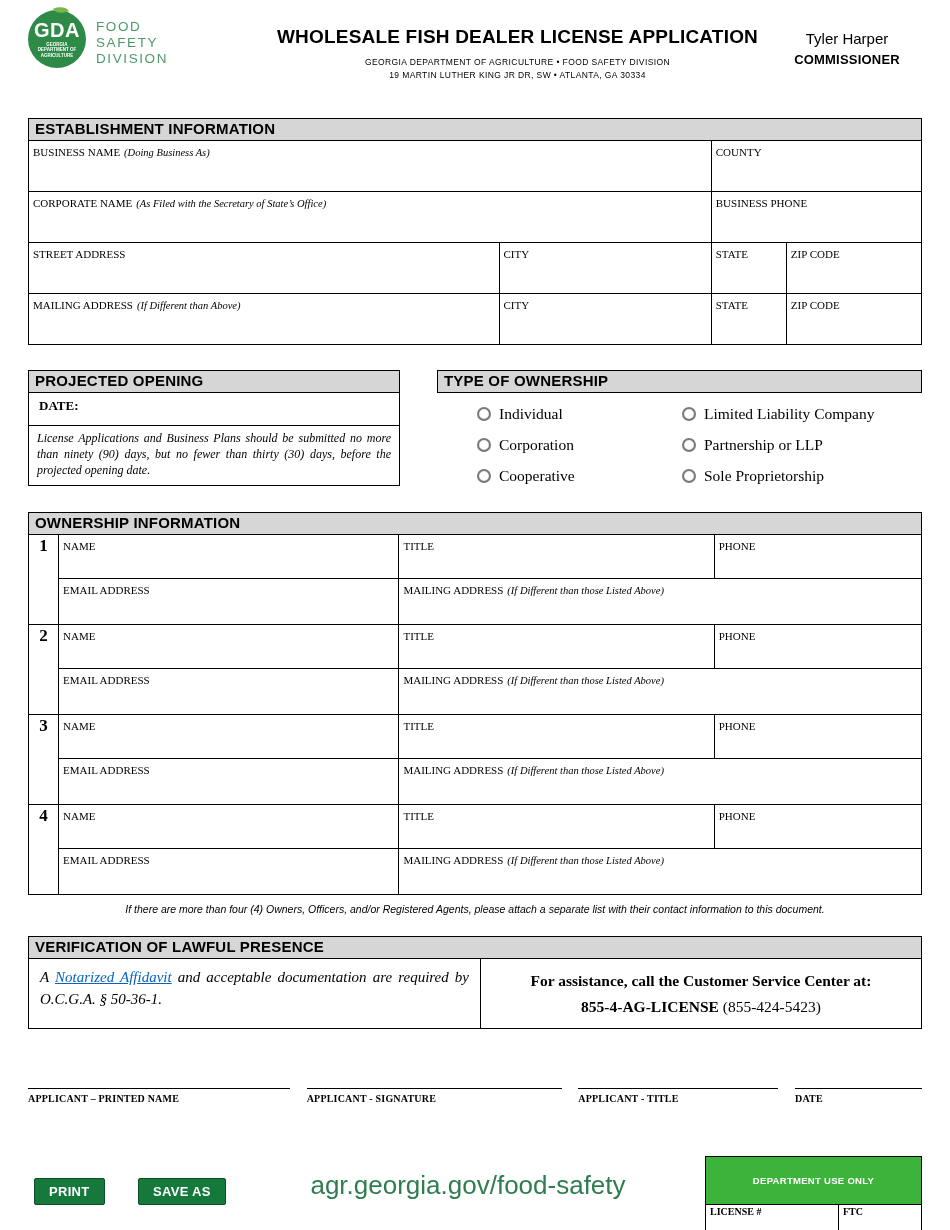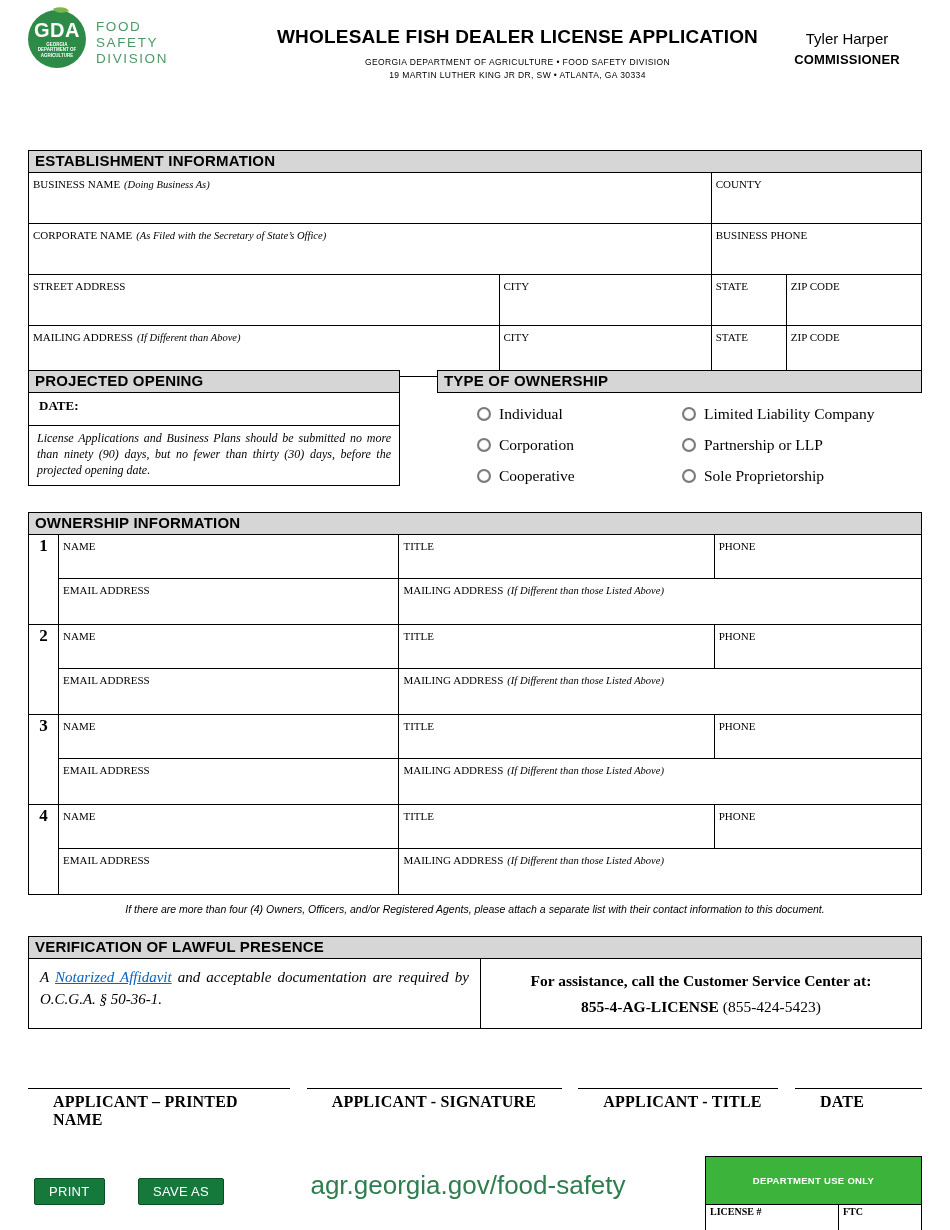--- a/index.html
+++ b/index.html
@@ -35,21 +35,21 @@
   
   .sec-head{background:var(--header-gray);border:1px solid #000;font-family:"Liberation Sans",sans-serif;font-weight:bold;font-size:15px;padding:1px 6px 3px;letter-spacing:.2px;}
   table.form-table{width:100%;border-collapse:collapse;margin-top:-1px;table-layout:fixed;}
   table.form-table td{border:1px solid #000;vertical-align:top;padding:1px 4px;}
   .lbl{font-weight:normal;font-size:11px;}
   .note{font-style:italic;font-size:10.5px;}
   .h50{height:51px;}
   .h42{height:44px;}
   .h46{height:46px;}
 
-  .sec-establishment{position:absolute;top:118px;left:28px;width:894px;margin-top:32px;}
+  .sec-establishment{position:absolute;top:118px;left:28px;width:894px;}
   .sec-po{position:absolute;top:370px;left:28px;width:372px;}
   .sec-to{position:absolute;top:370px;left:437px;width:485px;}
   .sec-own{position:absolute;top:512px;left:28px;width:894px;}
   .own-note{position:absolute;top:903px;left:28px;width:894px;text-align:center;font-family:"Liberation Sans",sans-serif;font-style:italic;font-size:10.5px;}
   .sec-ver{position:absolute;top:936px;left:28px;width:894px;}
   .sec-sig{position:absolute;top:1088px;left:28px;width:894px;}
   .sec-footer{position:absolute;top:1150px;left:28px;width:894px;height:75px;}
 
   
   .po-body{border:1px solid #000;border-top:none;}
@@ -68,25 +68,25 @@
   .ver-body{display:flex;border:1px solid #000;border-top:none;}
   .ver-left{width:452px;border-right:1px solid #000;padding:8px 11px;font-style:italic;font-size:15px;text-align:justify;line-height:1.45;}
   .ver-left a{color:var(--link-blue);text-decoration:underline;cursor:pointer;}
   .ver-right{flex:1;text-align:center;font-weight:bold;font-size:15.5px;padding:9px 8px;line-height:1.65;}
   .ver-right .normal{font-weight:normal;text-align:right;}
 
   
   .sig-row{display:flex;justify-content:space-between;}
   .sig-field{display:flex;flex-direction:column;}
   .sig-line{border-top:1.5px solid #000;height:0;}
-  .sig-label{font-weight:bold;font-size:16px;padding-top:4px;letter-spacing:.2px;margin-left:25px;}
+  .sig-label{font-weight:bold;font-size:10px;padding-top:4px;letter-spacing:.2px;}
   .w1{width:262px;}.w2{width:255px;}.w3{width:200px;}.w4{width:127px;}
 
   
-  .btn{position:absolute;font-family:"Liberation Sans",sans-serif;font-weight:normal;font-size:13px;color:#fff;background:var(--button-green);border:1px solid #0c4f26;padding:5px 14px;border-radius:2px;cursor:pointer;letter-spacing:.3px;text-align:right;}
+  .btn{position:absolute;font-family:"Liberation Sans",sans-serif;font-weight:bold;font-size:13px;color:#fff;background:var(--button-green);border:1px solid #0c4f26;padding:5px 14px;border-radius:2px;cursor:pointer;letter-spacing:.3px;text-align:right;}
   .btn-print{left:6px;top:28px;}
   .btn-save{left:110px;top:28px;}
   .site-url{position:absolute;left:180px;width:520px;top:20px;text-align:center;font-family:"Liberation Sans",sans-serif;font-weight:500;font-size:26px;color:var(--url-green);cursor:pointer;}
   .dept{position:absolute;right:0;top:6px;width:217px;border:1px solid #000;}
   .dept-head{background:var(--dept-green);color:#fff;font-family:"Liberation Sans",sans-serif;font-weight:bold;font-size:9.5px;text-align:center;padding:18px 0;border-bottom:1px solid #000;letter-spacing:.3px;}
   .dept-body{display:flex;height:36px;}
   .dept-license{width:133px;border-right:1px solid #000;padding:1px 4px;font-weight:bold;font-size:10px;}
   .dept-ftc{flex:1;padding:1px 4px;font-weight:bold;font-size:10px;}
 </style>
 </head>

